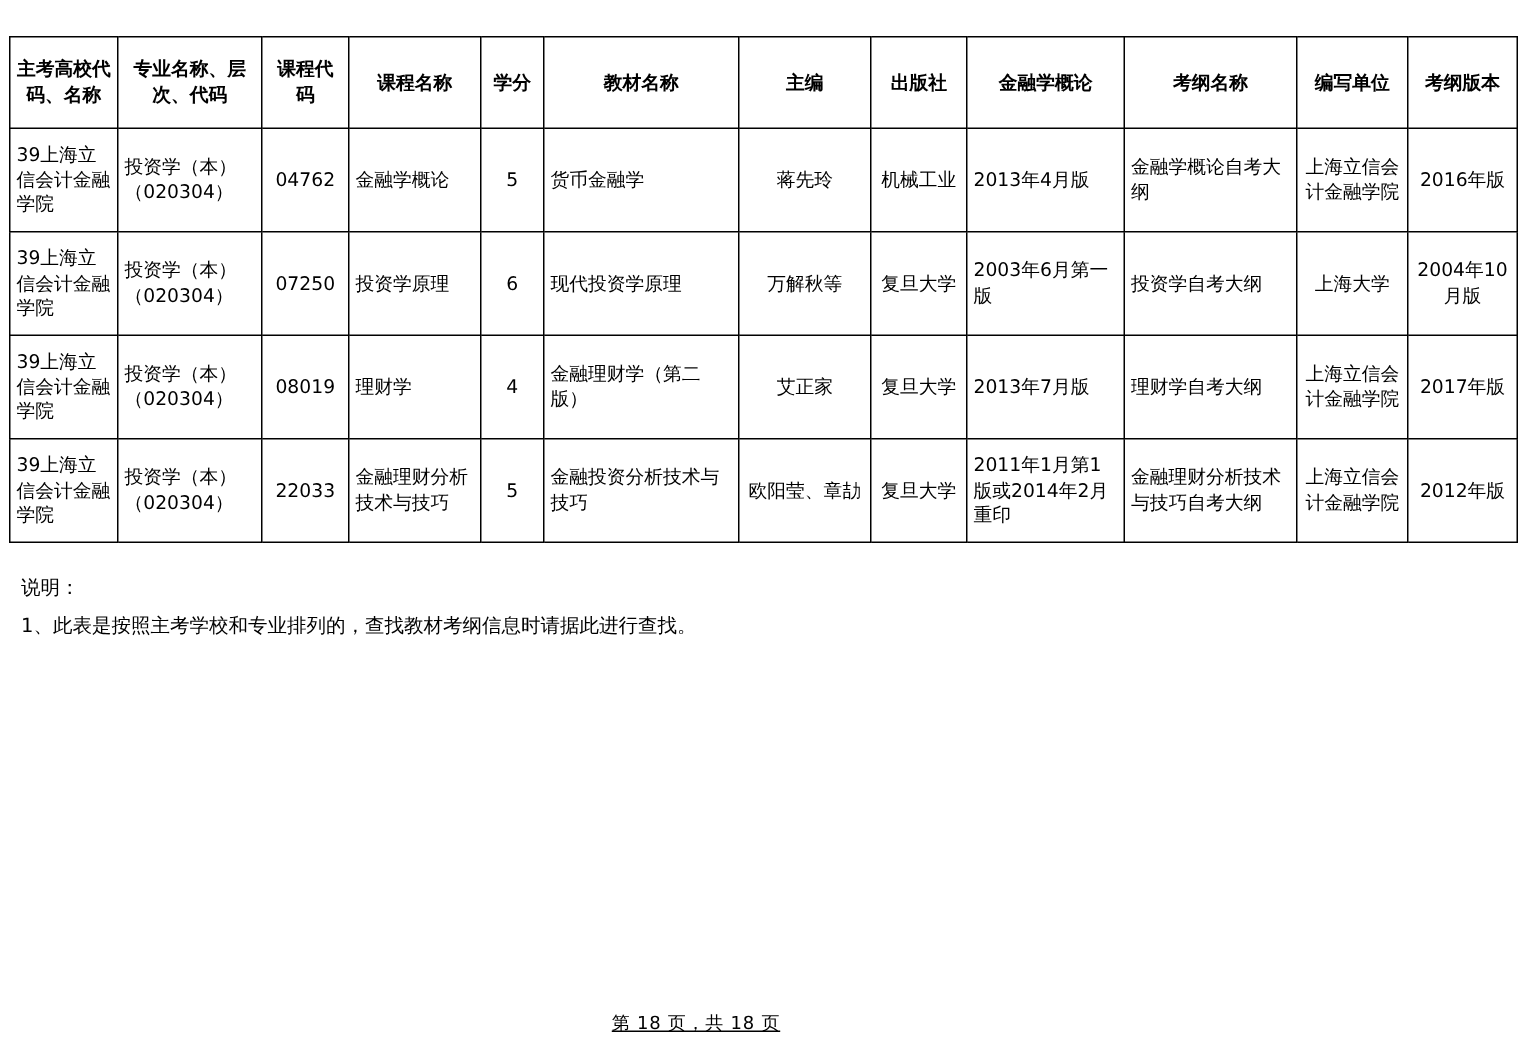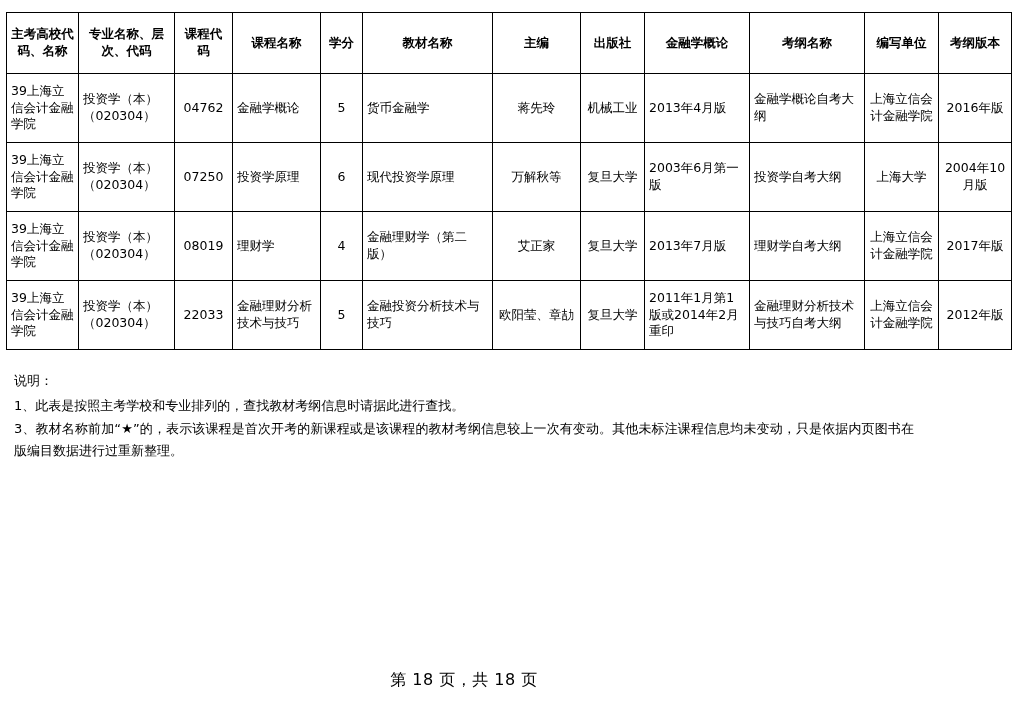--- a/index.html
+++ b/index.html
@@ -12,21 +12,21 @@
     height: 703px;
     font-family: "DejaVu Sans", "Liberation Sans", sans-serif;
     color: #000000;
     position: relative;
   }
   .page {
     position: relative;
     width: 928px;
     height: 703px;
     box-sizing: border-box;
-    padding: 12px 6px 0 6px;
+    padding: 24px 6px 0 6px;
   }
   table.main {
     border-collapse: collapse;
     table-layout: fixed;
     width: 1005px;
     margin: 0 auto;
   }
   table.main th, table.main td {
     border: 1px solid #000000;
     font-size: 12.5px;
@@ -72,22 +72,23 @@
   .notes p {
     margin: 0;
     text-align: justify;
   }
   .footer {
     position: absolute;
     left: 0;
     right: 0;
     bottom: 12px;
     text-align: center;
-    font-size: 16px;
+    font-size: 12px;
     letter-spacing: 0.5px;
+    text-decoration: underline;
   }
 </style>
 </head>
 <body>
 
 <div class="page">
 
   <table class="main">
     <colgroup>
       <col class="c0">
@@ -175,18 +176,17 @@
         <td class="al-left">金融理财分析技术与技巧自考大纲</td>
         <td class="al-center">上海立信会计金融学院</td>
         <td class="al-center">2012年版</td>
       </tr>
     </tbody>
   </table>
 
   <div class="notes">
     <p class="note-title">说明：</p>
     <p>1、此表是按照主考学校和专业排列的，查找教材考纲信息时请据此进行查找。</p>
-    <p>3、教材名称前加“★”的，表示该课程是首次开考的新课程或是该课程的教材考纲信息较上一次有变动。其他未标注课程信息均未变动，只是依据内页图书在版编目数据进行过重新整理。</p>
   </div>
 
   <div class="footer">第 18 页，共 18 页</div>
 
 </div>
 
 </body></html>

